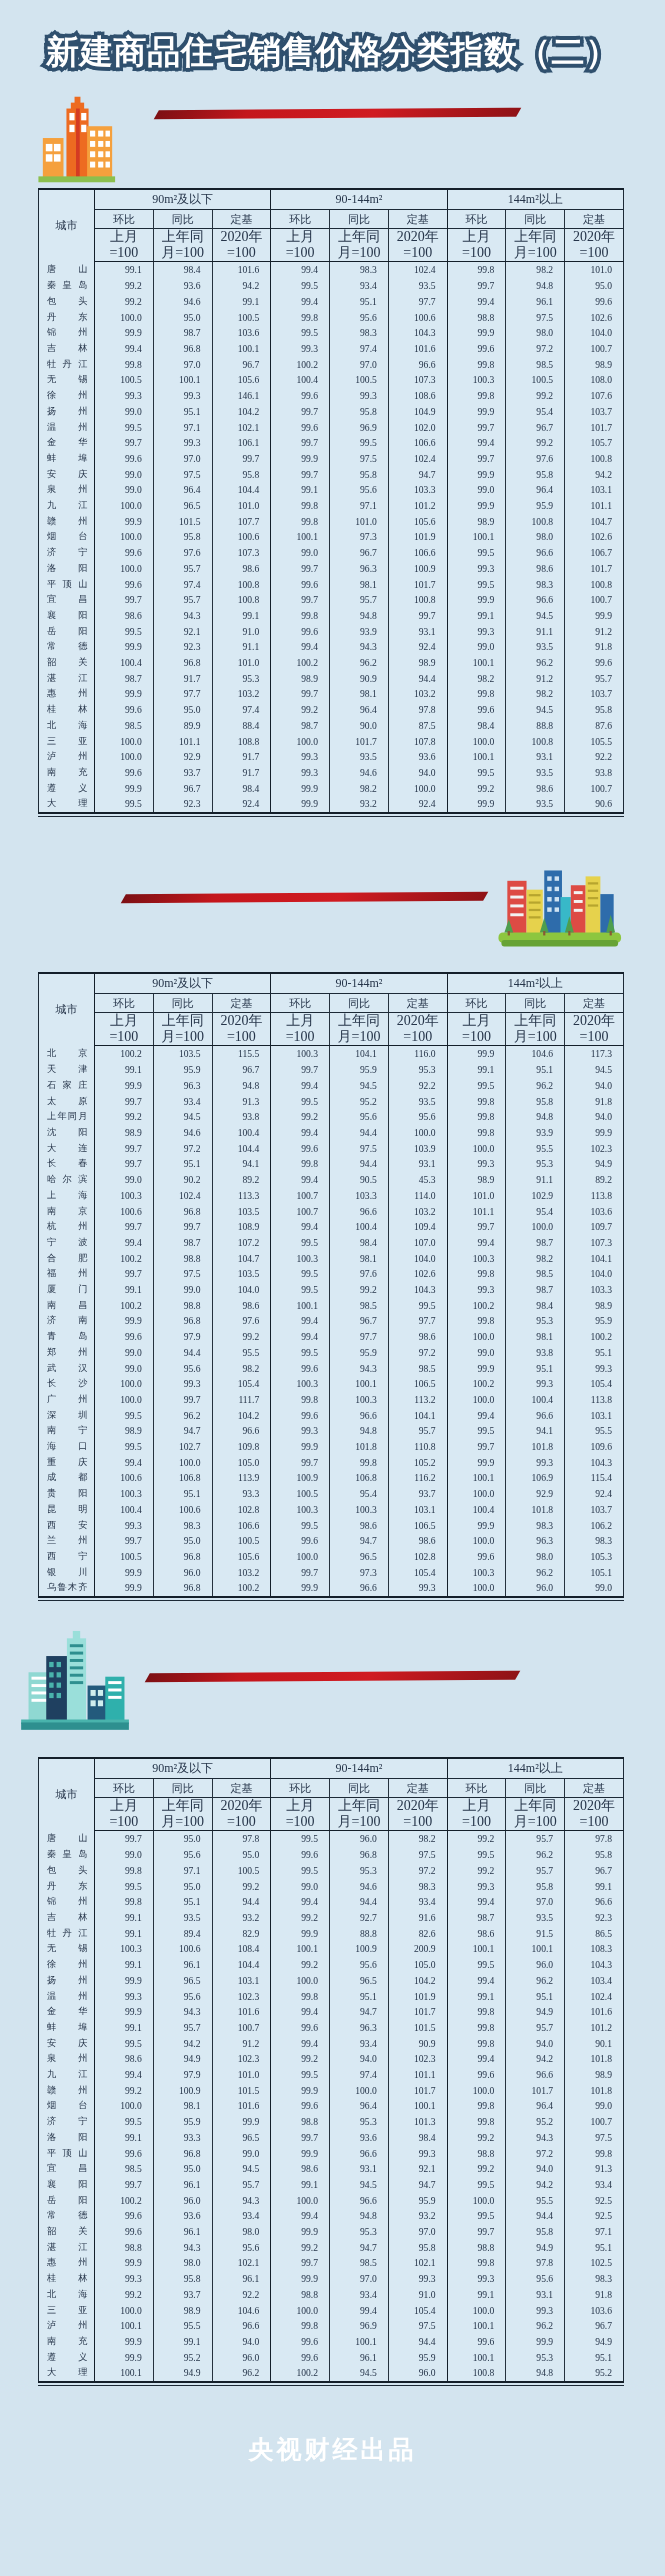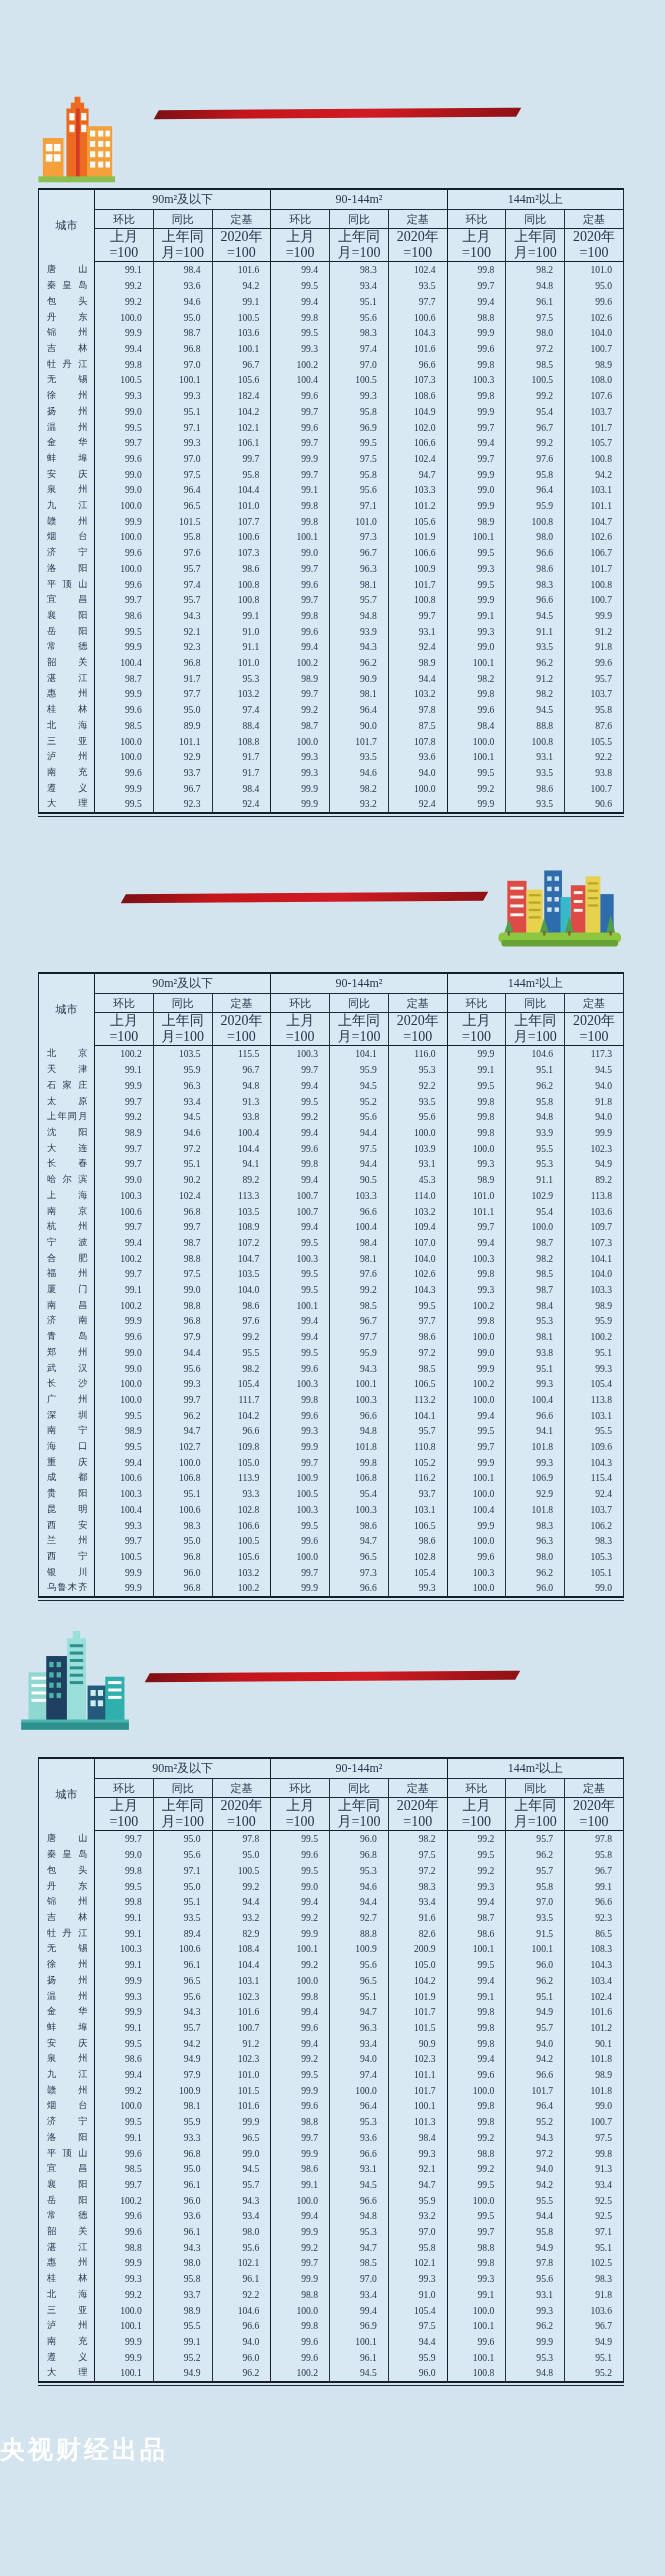--- a/index.html
+++ b/index.html
@@ -22,28 +22,29 @@
   .th-city{width:53px;font-size:11px;margin-top:24px;}
   .th-group{height:17px;font-size:12px;border-bottom:0.7px solid #1c2936;}
   .th-metric{height:16.3px;font-size:11px;}
   .th-base{height:24.4px;font-size:14px;line-height:1.15;padding:0 1.5px;
     border-top:0.7px solid #1c2936;border-bottom:1.5px solid #141f2a;}
   .gsep{border-left:1.5px solid #141f2a;}
   .vline{border-left:0.7px solid #26323e;}
   .td-num{line-height:13.7px;height:13.7px;font-size:9.6px;text-align:right;padding-right:11px;white-space:nowrap;}
   .td-city{line-height:13.7px;height:13.7px;font-size:9.2px;padding:0 6.7px 0 8.1px;
     text-align:justify;text-align-last:justify;white-space:nowrap;}
-  .footer{position:absolute;top:2433px;left:0;width:100%;
+  .footer{position:absolute;top:2433px;left:0;width:100%;text-align:center;
     font-weight:bold;font-size:25px;color:#ffffff;letter-spacing:3px;}
 </style>
 </head>
 <body>
 
 <div class="page">
 
+  <div class="big-title" style="top:30px">新建商品住宅销售价格分类指数（二）</div>
   <div class="icon" style="left:34px;top:95px">
     <svg width="87" height="89" viewBox="0 0 118 120">
       <rect x="55" y="2" width="8" height="12" fill="#ed6b21"></rect>
       <rect x="50" y="10" width="18" height="10" fill="#ed6b21"></rect>
       <rect x="44" y="18" width="30" height="94" fill="#ed6b21"></rect>
       <rect x="57" y="18" width="5" height="94" fill="#d43b23"></rect>
       <rect x="48" y="24" width="7" height="10" fill="#ffffff"></rect>
         <rect x="64" y="24" width="7" height="10" fill="#ffffff"></rect>
       <rect x="48" y="40" width="7" height="10" fill="#ffffff"></rect>
         <rect x="64" y="40" width="7" height="10" fill="#ffffff"></rect>
@@ -195,21 +196,21 @@
             <td class="td-num vline">100.5</td>
             <td class="td-num vline">107.3</td>
             <td class="td-num gsep">100.3</td>
             <td class="td-num vline">100.5</td>
             <td class="td-num vline">108.0</td>
           </tr>
           <tr>
             <td class="td-city">徐州</td>
             <td class="td-num gsep">99.3</td>
             <td class="td-num vline">99.3</td>
-            <td class="td-num vline">182.4</td>
+            <td class="td-num vline">146.1</td>
             <td class="td-num gsep">99.6</td>
             <td class="td-num vline">99.3</td>
             <td class="td-num vline">108.6</td>
             <td class="td-num gsep">99.8</td>
             <td class="td-num vline">99.2</td>
             <td class="td-num vline">107.6</td>
           </tr>
           <tr>
             <td class="td-city">扬州</td>
             <td class="td-num gsep">99.0</td>

